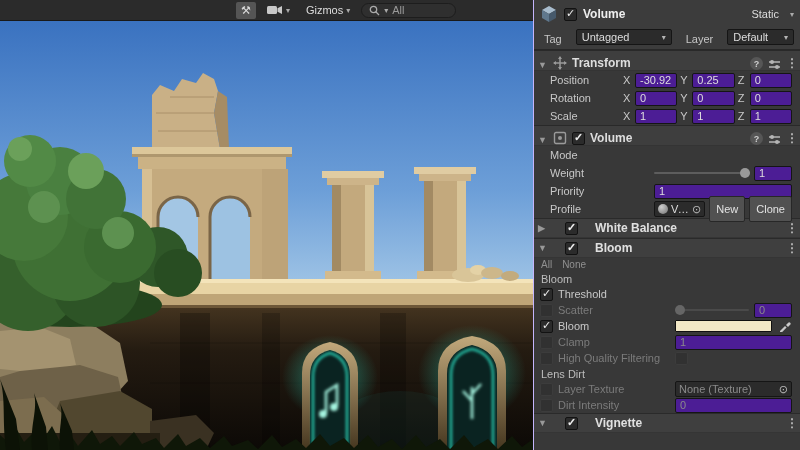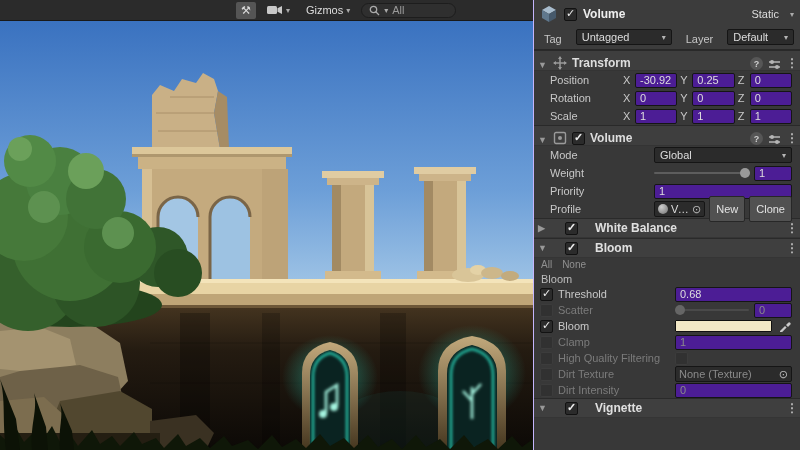--- a/index.html
+++ b/index.html
@@ -348,25 +348,20 @@
           <svg width="13" height="11">
             <path d="M1 3 h11 M1 8 h11" stroke="#b5b5b5" stroke-width="1.3"></path>
             <circle cx="4" cy="3" r="2" fill="#b5b5b5"></circle>
             <circle cx="9" cy="8" r="2" fill="#b5b5b5"></circle>
           </svg>
         </span>
       <span class="kebab">⋮</span>
     </div>
     <div class="v-row">
       <span class="v-label">Mode</span>
-      <div class="ctl">
-          <div class="dd" style="flex:1">
-            <span>Global</span>
-          </div>
-        </div>
     </div>
     <div class="v-row">
       <span class="v-label">Weight</span>
       <div class="ctl">
         <div class="slider at-right">
             <div class="track"></div>
             <div class="thumb"></div>
           </div>
         <div class="fld val-fld">
             <span>1</span>
@@ -411,23 +406,20 @@
     </div>
     <div class="all-none">
       <span>All</span>
       <span>None</span>
     </div>
     <div class="sub-label">Bloom</div>
 
     <div class="b-row">
       <div class="cb on"></div>
       <span class="b-label">Threshold</span>
-      <div class="fld" style="flex:1">
-          <span>0.68</span>
-        </div>
     </div>
     <div class="b-row">
       <div class="cb dis"></div>
       <span class="b-label dim">Scatter</span>
       <div class="slider at-left dim-s" style="flex:1">
           <div class="track"></div>
           <div class="thumb"></div>
         </div>
       <div class="fld val-fld dim-f">
           <span>0</span>
@@ -449,23 +441,24 @@
       <span class="b-label dim">Clamp</span>
       <div class="fld dim-f" style="flex:1">
           <span>1</span>
         </div>
     </div>
     <div class="b-row">
       <div class="cb dis"></div>
       <span class="b-label dim">High Quality Filtering</span>
       <div class="cb dis"></div>
     </div>
-    <div class="b-row">
-      <div class="cb dis"></div>
-      <span class="b-label dim">Dirt Texture</span>
+    <div class="sub-label">Lens Dirt</div>
+    <div class="b-row">
+      <div class="cb dis"></div>
+      <span class="b-label dim">Layer Texture</span>
       <div class="obj-fld dim-f">
         <span class="txt">None (Texture)</span>
         <span class="picker">⊙</span>
       </div>
     </div>
     <div class="b-row">
       <div class="cb dis"></div>
       <span class="b-label dim">Dirt Intensity</span>
       <div class="fld dim-f" style="flex:1">
           <span>0</span>

